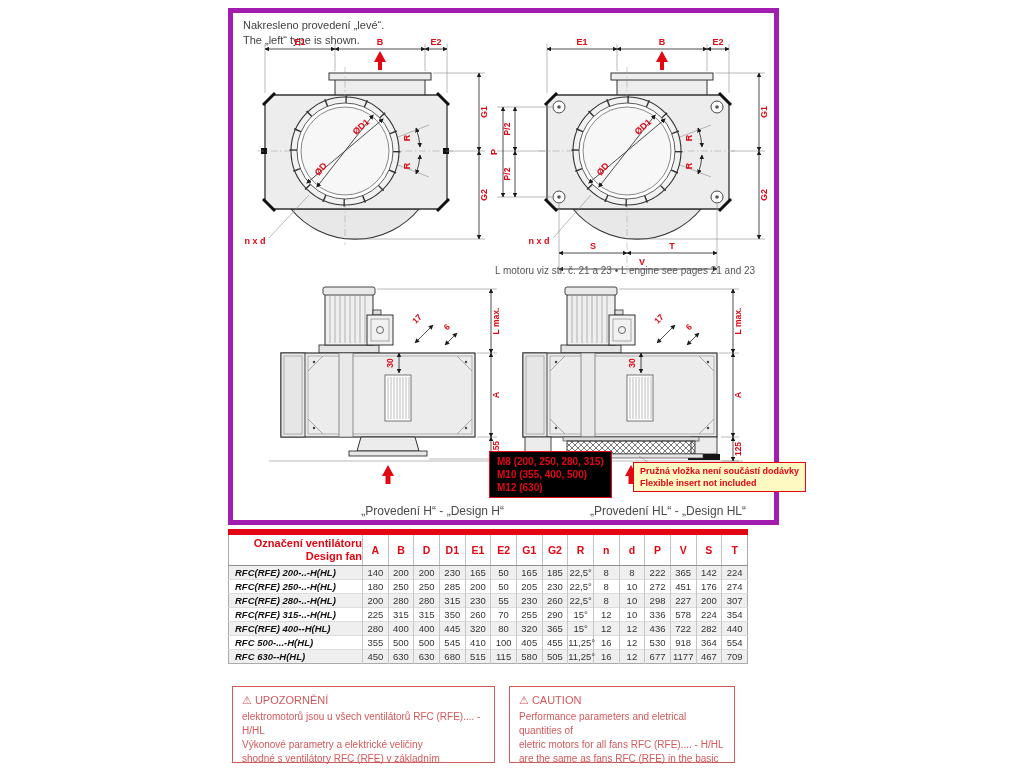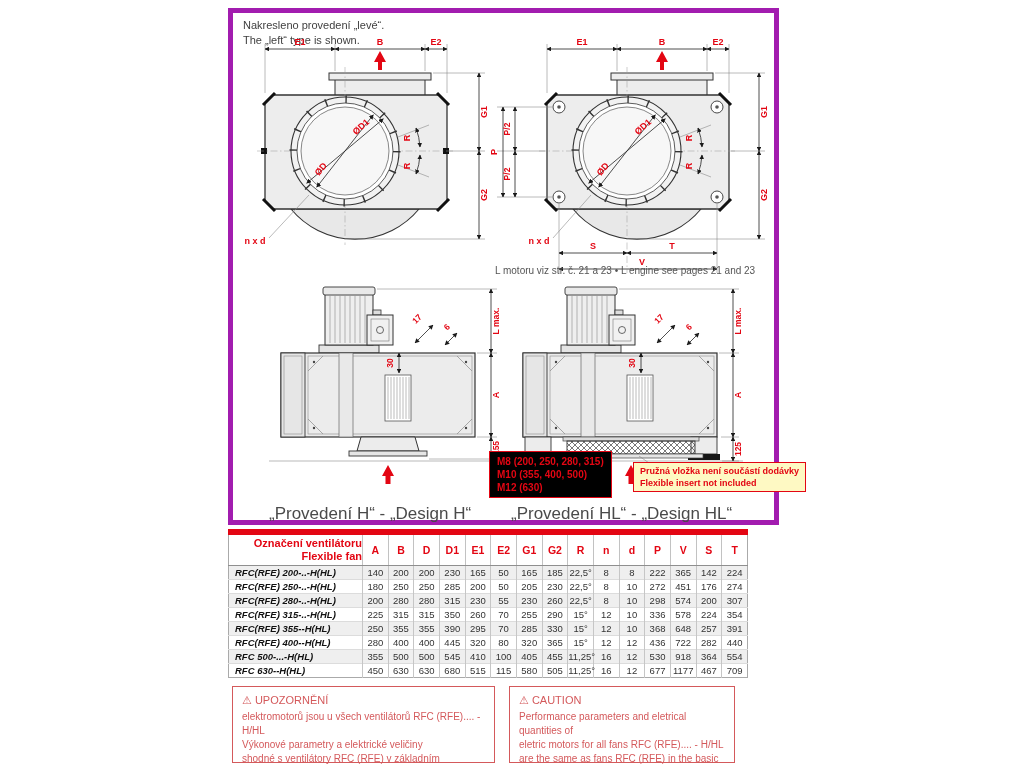--- a/index.html
+++ b/index.html
@@ -11,21 +11,21 @@
   
   .panel { position:absolute; left:228px; top:8px; width:551px; height:517px;
            border:5px solid #a21caf; background:#fff; }
   .note-top { position:absolute; left:10px; top:5px; font-size:11px; color:#3f3f3f; line-height:1.4; }
   .svgwrap { position:absolute; }
   #svg-front-left  { left:6px;   top:24px; }
   #svg-front-right { left:258px; top:24px; }
   #svg-side-h      { left:34px;  top:270px; }
   #svg-side-hl     { left:276px; top:270px; }
   .engine-note { position:absolute; left:262px; top:252px; font-size:10px; color:#555; white-space:nowrap; }
-  .caption { position:absolute; top:491px; width:235px; text-align:left; font-size:17px; color:#4a4a4a; }
+  .caption { position:absolute; top:491px; width:235px; text-align:right; font-size:12px; color:#4a4a4a; }
   #caption-h  { left:36px; }
   #caption-hl { left:278px; }
   .bolt-note { position:absolute; left:256px; top:438px; border:1px solid var(--accent);
                color:var(--accent); font-weight:bold; font-size:10px; line-height:1.3;
                padding:3px 7px; background:#000000; white-space:nowrap; z-index:5; }
   .flex-note { position:absolute; left:400px; top:449px; border:1px solid var(--accent);
                color:var(--accent); font-weight:bold; font-size:9px; line-height:1.35;
                padding:2px 6px; background:#fef9c3; white-space:nowrap; z-index:5; }
 
   
@@ -413,21 +413,21 @@
 <div class="tablewrap">
   <div class="redbar"></div>
   <table>
     <colgroup>
         <col class="cname">
       </colgroup>
     <thead>
       <tr id="table-header-row">
         <th class="name-h">
           <div>Označení ventilátoru</div>
-          <div>Flexible fan</div>
+          <div>Design fan</div>
         </th>
       <th>A</th>
           <th>B</th>
           <th>D</th>
           <th>D1</th>
           <th>E1</th>
           <th>E2</th>
           <th>G1</th>
           <th>G2</th>
           <th>R</th>
@@ -483,21 +483,21 @@
           <td>280</td>
           <td>315</td>
           <td>230</td>
           <td>55</td>
           <td>230</td>
           <td>260</td>
           <td>22,5°</td>
           <td>8</td>
           <td>10</td>
           <td>298</td>
-          <td>574</td>
+          <td>227</td>
           <td>200</td>
           <td>307</td>
         </tr>
         <tr>
           <td class="fname">RFC(RFE) 315-..-H(HL)</td>
           <td>225</td>
           <td>315</td>
           <td>315</td>
           <td>350</td>
           <td>260</td>
@@ -506,38 +506,20 @@
           <td>290</td>
           <td>15°</td>
           <td>12</td>
           <td>10</td>
           <td>336</td>
           <td>578</td>
           <td>224</td>
           <td>354</td>
         </tr>
         <tr>
-          <td class="fname">RFC(RFE) 355--H(HL)</td>
-          <td>250</td>
-          <td>355</td>
-          <td>355</td>
-          <td>390</td>
-          <td>295</td>
-          <td>70</td>
-          <td>285</td>
-          <td>330</td>
-          <td>15°</td>
-          <td>12</td>
-          <td>10</td>
-          <td>368</td>
-          <td>648</td>
-          <td>257</td>
-          <td>391</td>
-        </tr>
-        <tr>
           <td class="fname">RFC(RFE) 400--H(HL)</td>
           <td>280</td>
           <td>400</td>
           <td>400</td>
           <td>445</td>
           <td>320</td>
           <td>80</td>
           <td>320</td>
           <td>365</td>
           <td>15°</td>

